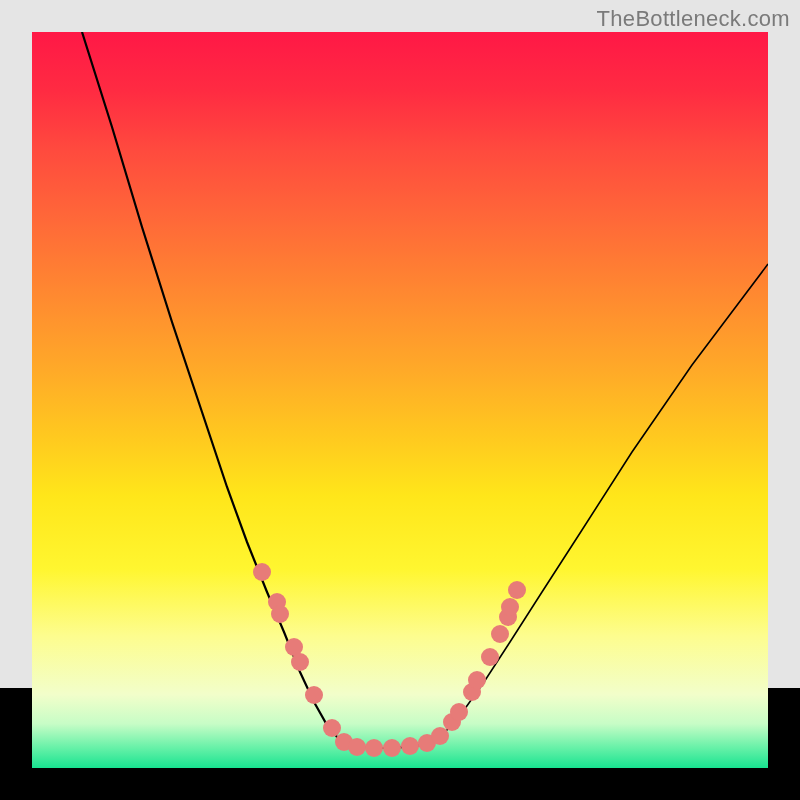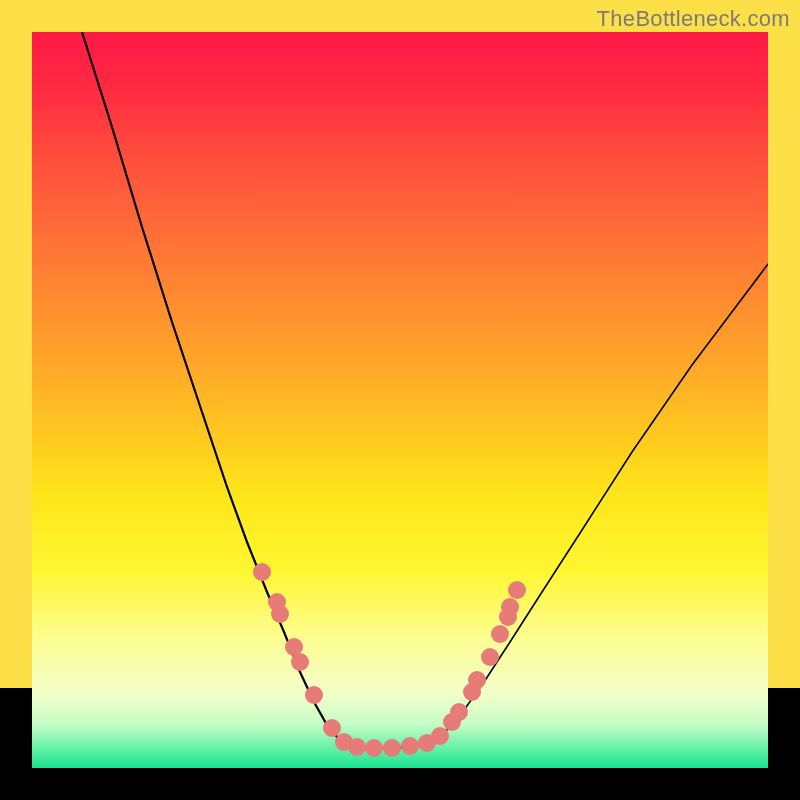--- a/index.html
+++ b/index.html
@@ -9,21 +9,21 @@
     height: 800px;
     background: #000;
     overflow: hidden;
   }
   .frame {
     position: absolute;
     left: 0;
     top: 0;
     width: 800px;
     height: 688px;
-    background: #fde047;
+    background: #e5e5e5;
   }
   .plot {
     position: absolute;
     left: 32px;
     top: 32px;
     width: 736px;
     height: 736px;
     
     background: linear-gradient(to bottom,
       #ff1846 0%,

